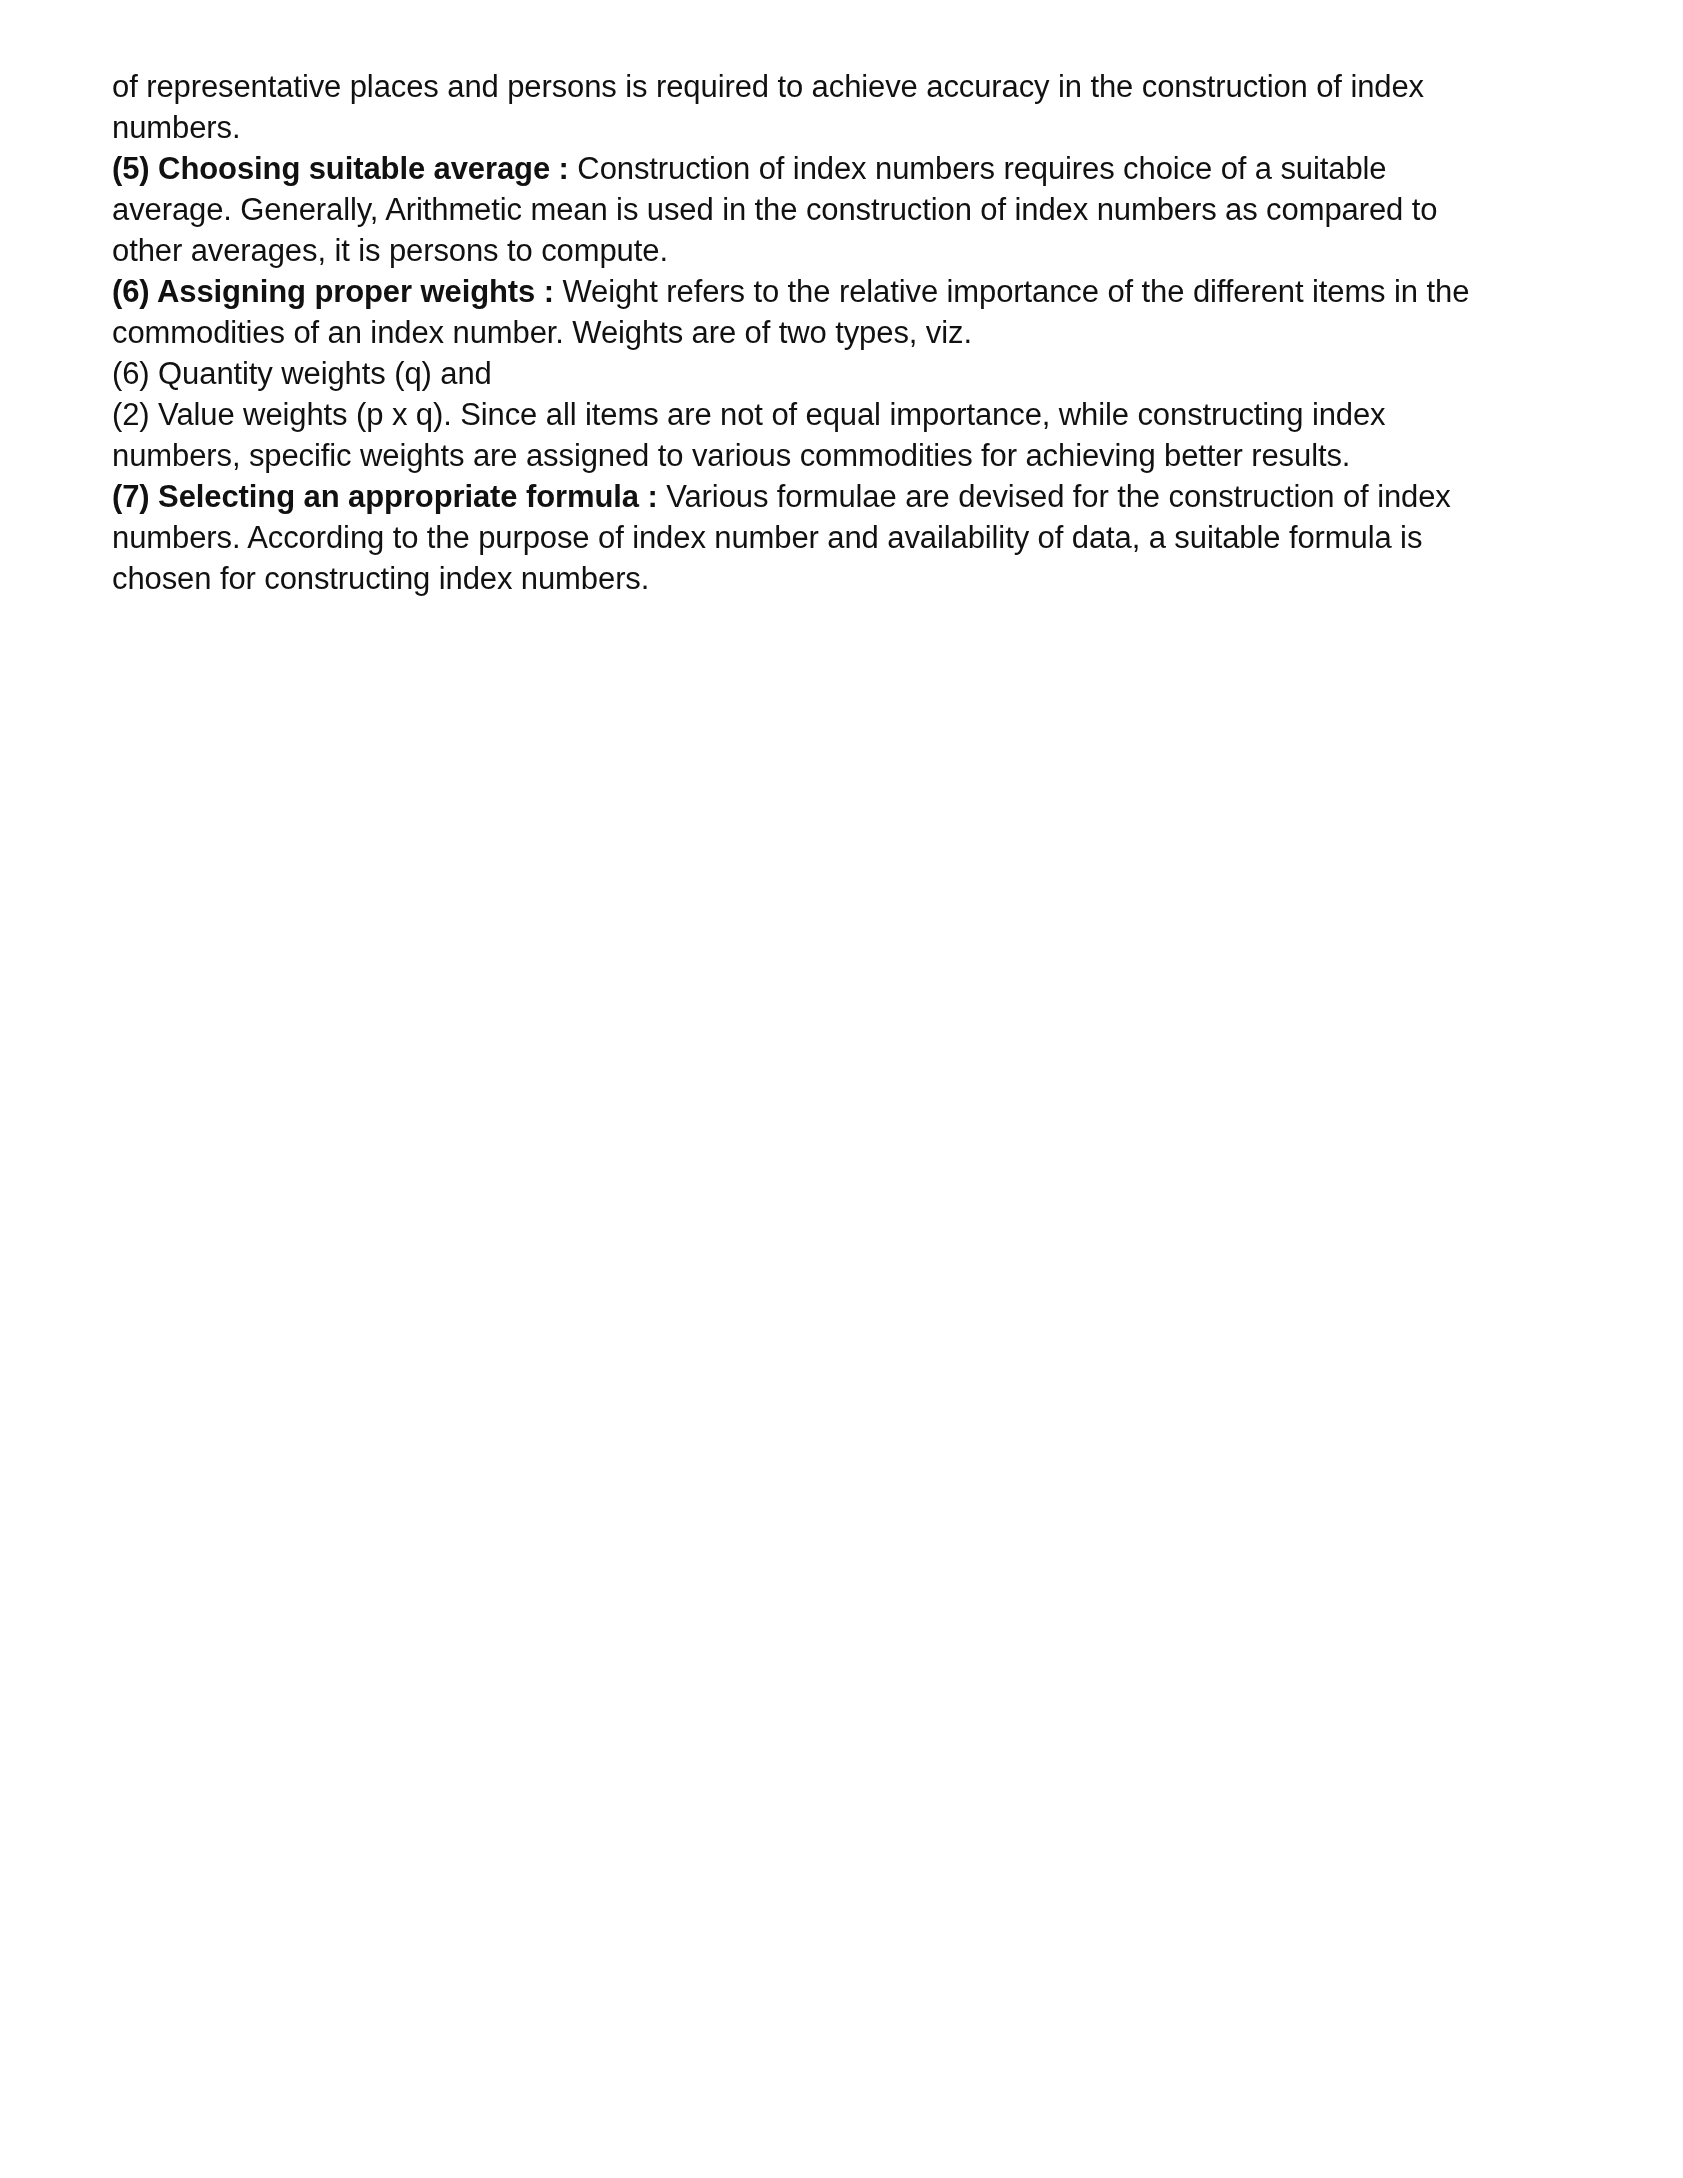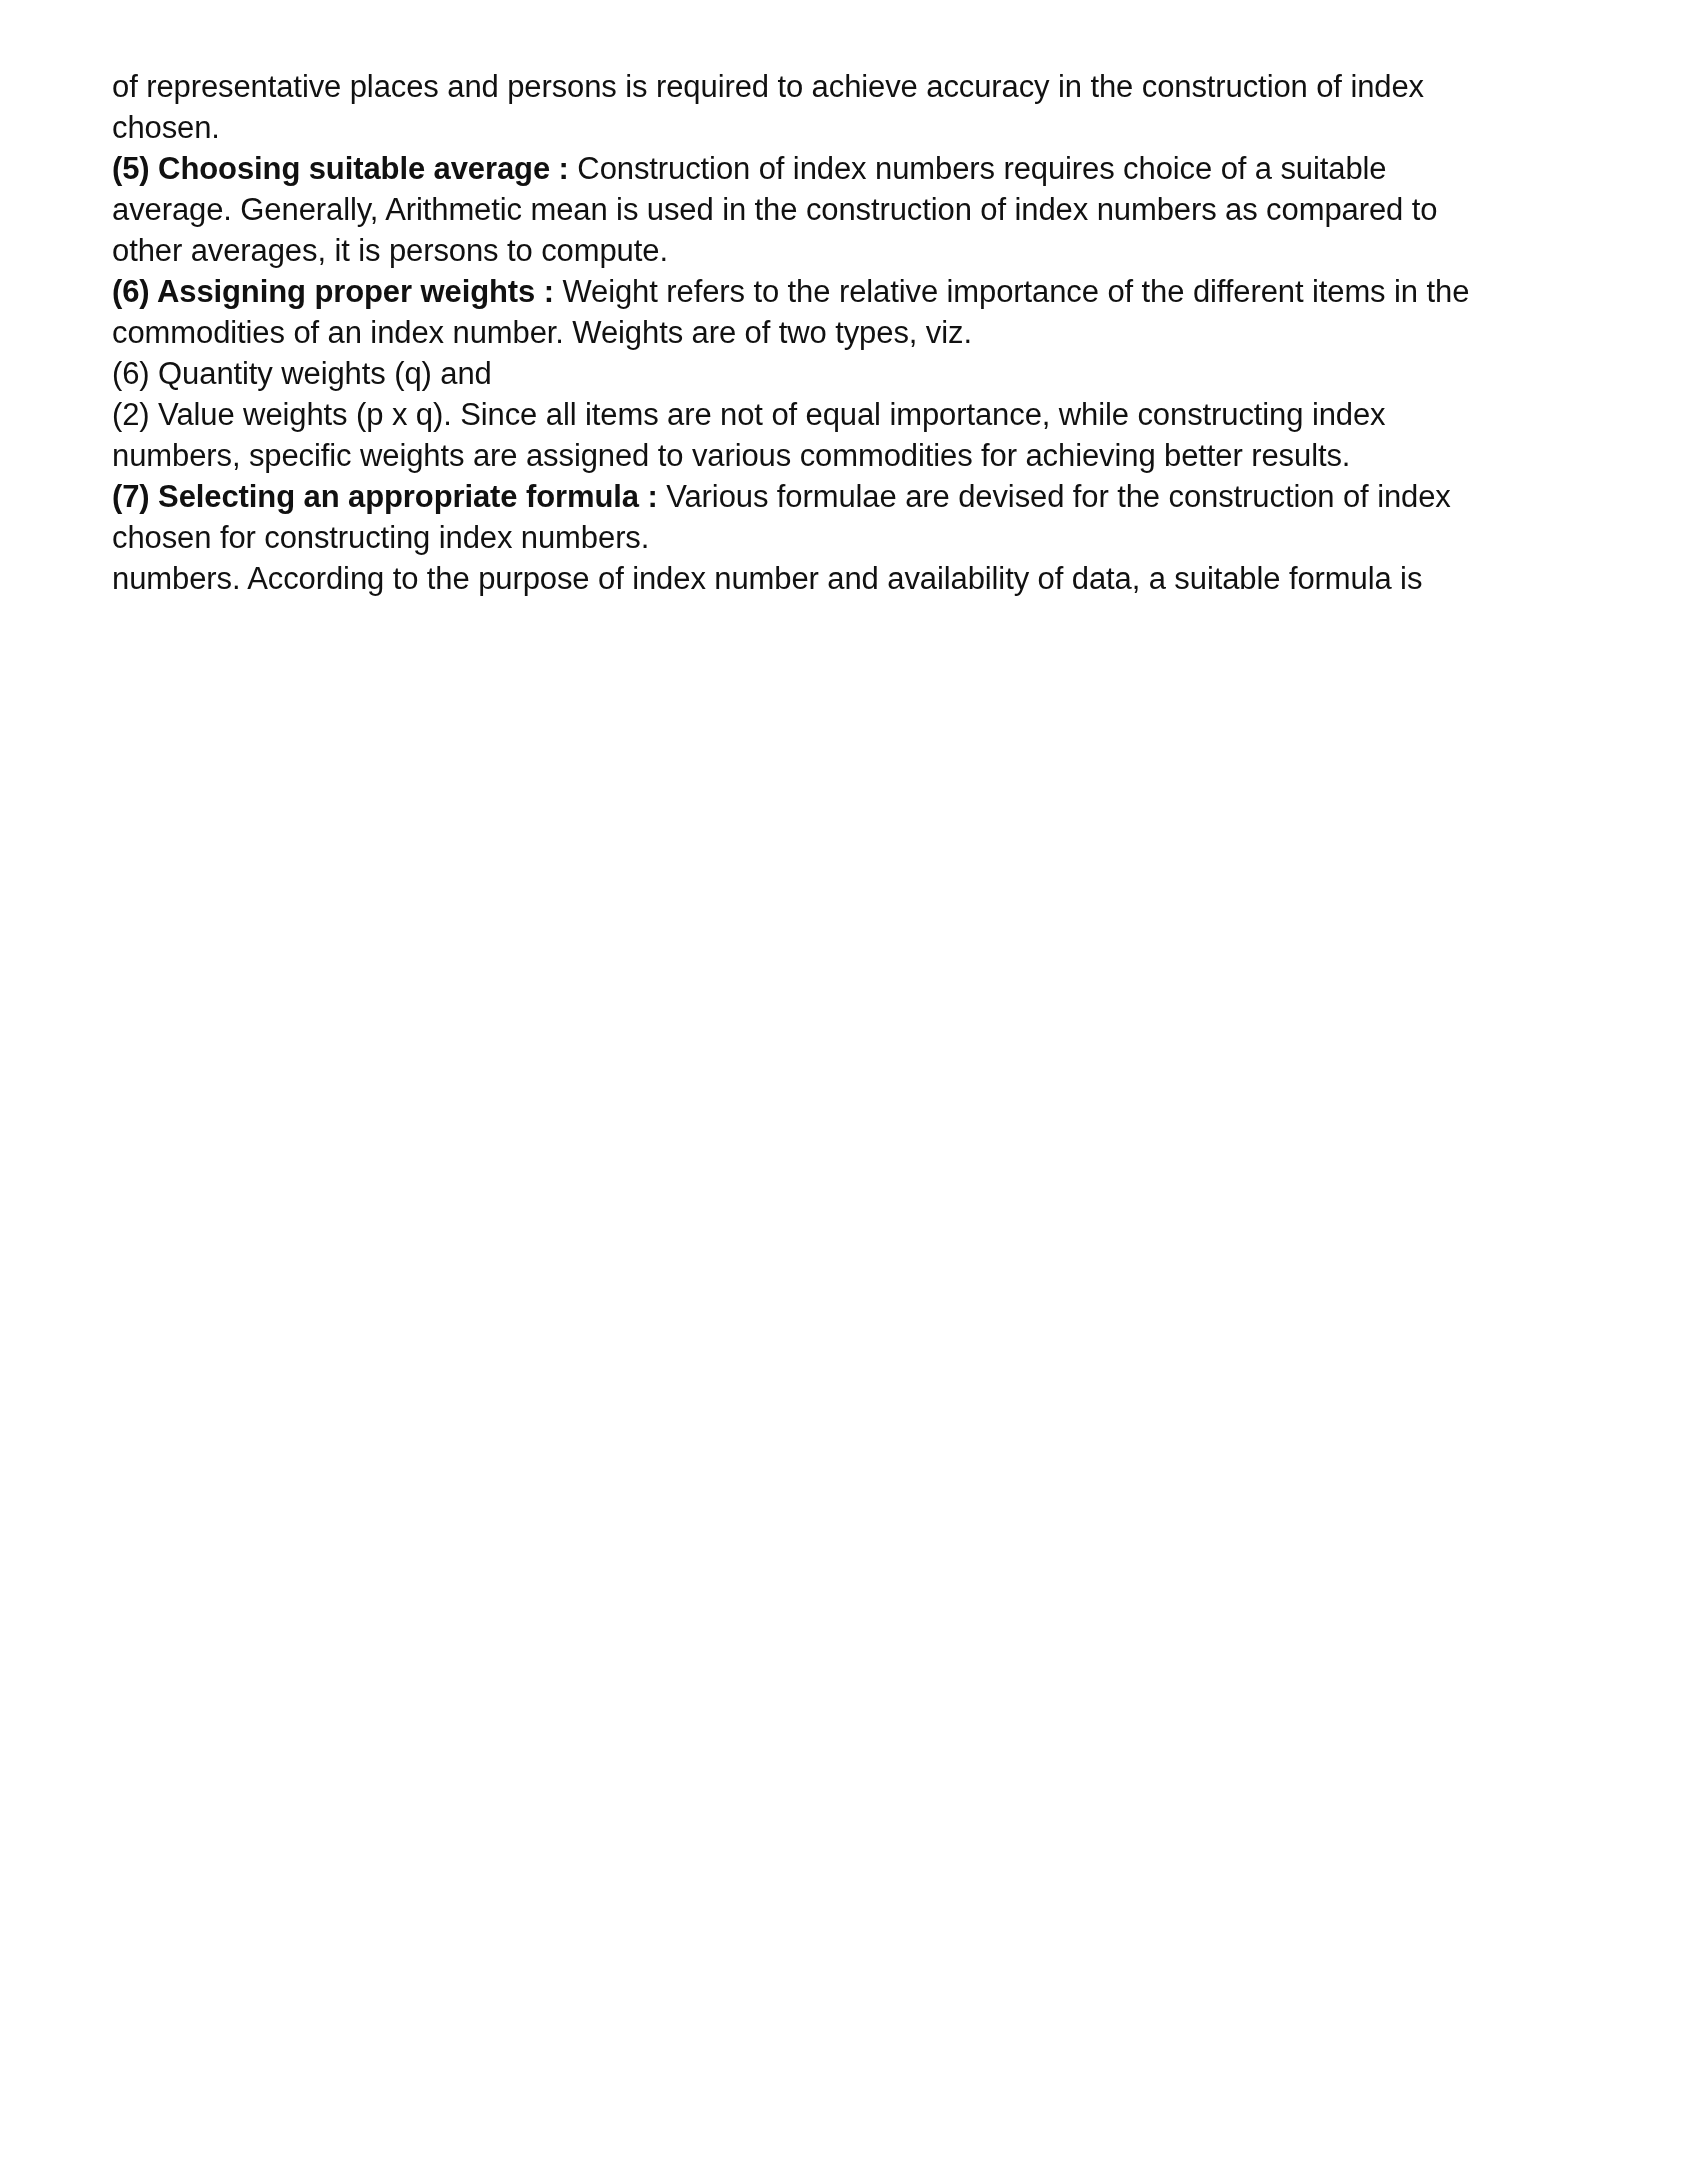--- a/index.html
+++ b/index.html
@@ -30,35 +30,35 @@
   }
   .bold {
     font-weight: bold;
   }
 </style>
 </head>
 <body>
 
 <div class="page">
   <span class="line">of representative places and persons is required to achieve accuracy in the construction of index</span>
-  <span class="line">chosen.</span>
+  <span class="line">numbers.</span>
 
   <div>
     <span class="line"><span class="bold">(5) Choosing suitable average :</span><span> Construction of index numbers requires choice of a suitable</span></span>
     <span class="line">average. Generally, Arithmetic mean is used in the construction of index numbers as compared to</span>
     <span class="line">other averages, it is persons to compute.</span>
   </div>
 
   <div>
     <span class="line"><span class="bold">(6) Assigning proper weights :</span><span> Weight refers to the relative importance of the different items in the</span></span>
     <span class="line">commodities of an index number. Weights are of two types, viz.</span>
     <span class="line">(6) Quantity weights (q) and</span>
     <span class="line">(2) Value weights (p x q). Since all items are not of equal importance, while constructing index</span>
     <span class="line">numbers, specific weights are assigned to various commodities for achieving better results.</span>
   </div>
 
   <div>
     <span class="line"><span class="bold">(7) Selecting an appropriate formula :</span><span> Various formulae are devised for the construction of index</span></span>
+    <span class="line">numbers. According to the purpose of index number and availability of data, a suitable formula is</span>
     <span class="line">chosen for constructing index numbers.</span>
-    <span class="line">numbers. According to the purpose of index number and availability of data, a suitable formula is</span>
   </div>
 </div>
 
 
 </body></html>

